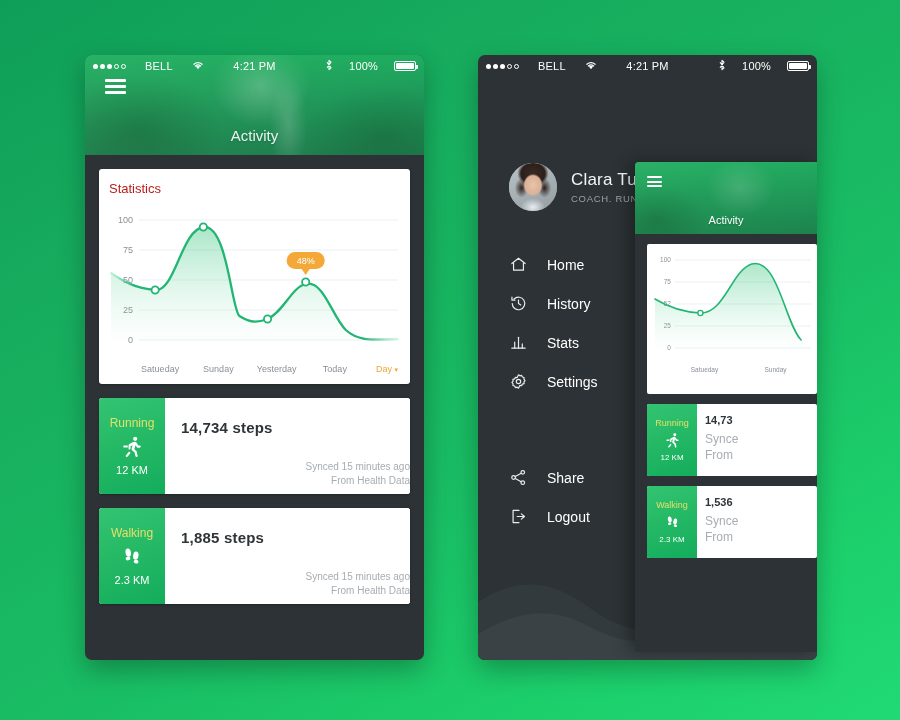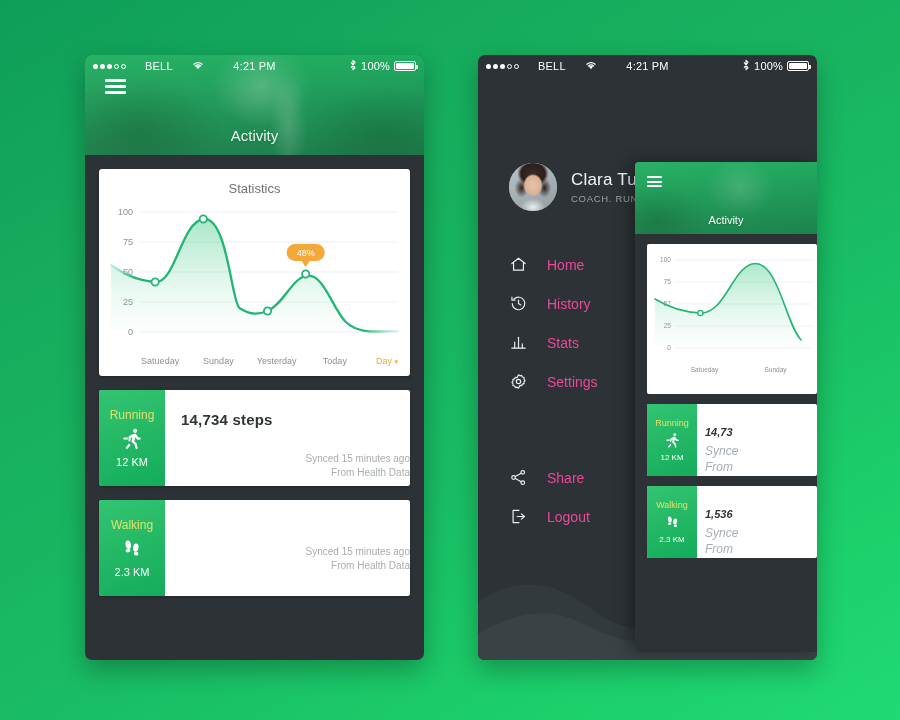--- a/index.html
+++ b/index.html
@@ -47,21 +47,21 @@
   .sb-left { display: flex; align-items: center; gap: 19px; }
   .dots { display: flex; align-items: center; gap: 2px; }
   .dot { width: 5px; height: 5px; border-radius: 50%; background: #fff; }
   .dot.hollow { background: transparent; border: 1px solid #fff; width: 5px; height: 5px; }
   .sb-carrier { font-size: 11px; }
   .sb-center {
     position: absolute; left: 0; right: 0; text-align: center;
     font-size: 11px; font-weight: normal; pointer-events: none;
   }
   .sb-right {
-    margin-left: auto; display: flex; align-items: center; gap: 4px;
+    margin-left: auto; display: flex; align-items: center; gap: 16px;
     position: relative; z-index: 2;
   }
   .batt {
     width: 22px; height: 10px; border: 1px solid #fff; border-radius: 2px;
     position: relative; padding: 1px;
   }
   .batt::after {
     content:''; position:absolute; right:-3px; top:3px; width:2px; height:4px;
     background:#fff; border-radius:0 1px 1px 0;
   }
@@ -114,21 +114,21 @@
   
   .dash-body { background:#2c3235; padding: 14px 14px 0; height: calc(100% - 122px); }
 
   .card {
     background:#fff; border-radius: 3px; overflow:hidden;
     box-shadow: 0 1px 3px rgba(0,0,0,.25);
   }
 
   
   .chart-card { padding: 12px 10px 10px; }
-  .chart-title { text-align:center; font-size:13px; color:#737373; margin-bottom: 8px; }
+  .chart-title { font-size:13px; color:#b91c1c; margin-bottom: 16px; }
   .chart-wrap { position: relative; height: 148px; }
   .chart-wrap svg { display:block; width:100%; height:100%; }
   .xlabels {
     display:flex; margin-top:4px; padding-left:22px; padding-right:2px;
     font-size:9px; color:#8a9097;
   }
   .xlabels span { flex:1; text-align:center; }
   .xlabels span.day-sel { color:#f0a53a; flex:0 0 34px; text-align:right; cursor:pointer; }
   .caret { font-size:7px; }
 
@@ -174,21 +174,21 @@
   .p-name { font-size:17px; color:#f2f5f6; letter-spacing:.2px; }
   .p-role { font-size:9.5px; color:#9aa1a6; letter-spacing:.7px; margin-top:3px; }
 
   .menu-list { padding: 34px 0 0 31px; position:relative; z-index:2; }
   .menu-item {
     display:flex; align-items:center; gap:19px; height:39px; cursor:pointer;
   }
   .menu-item.gap { margin-top: 57px; }
   .mi-icon { width:19px; height:19px; flex:0 0 19px; display:flex; align-items:center; justify-content:center; }
   .mi-icon svg { display:block; }
-  .mi-label { font-size:14px; color:#ec4899; }
+  .mi-label { font-size:14px; color:#ffffff; }
 
   
   .preview {
     position:absolute; right:0; top:85px; width:182px; height:490px;
     background:#2c3235; border-radius:4px 0 0 4px; overflow:hidden;
     box-shadow: -6px 0 16px rgba(0,0,0,.32); z-index:5;
   }
   .pv-hero { position:relative; height:72px; overflow:hidden; }
   .pv-photo {
     position:absolute; inset:0;
@@ -215,21 +215,21 @@
     display:flex; margin-top:10px; height:72px; background:#fff; border-radius:2px; overflow:hidden;
   }
   .pv-act-left {
     width:50px; flex:0 0 50px;
     background: linear-gradient(160deg, #33c472 0%, #25b966 45%, #13ad5c 100%);
     color:#fff; display:flex; flex-direction:column; align-items:center; justify-content:center; gap:3px;
   }
   .pv-kind { font-size:9px; color:#e3e06a; }
   .pv-icon { height:19px; display:flex; align-items:center; }
   .pv-dist { font-size:8px; }
-  .pv-act-right { flex:1; padding:22px 0 0 8px;font-style:italic; }
+  .pv-act-right { flex:1; padding:10px 0 0 8px; }
   .pv-steps { font-size:11px; color:#2f3437; font-weight:bold; }
   .pv-meta { margin-top:5px; font-size:12px; color:#a7adb2; line-height:1.35; }
 </style>
 </head>
 <body>
 
 <div id="stage">
 
   <div class="phone" id="phone-dashboard">
     <div class="phone-inner">
@@ -377,20 +377,21 @@
               <svg width="24" height="24" viewBox="0 0 24 24" fill="#fff">
                 <ellipse cx="8.2" cy="7.6" rx="2.7" ry="4.2" transform="rotate(-10 8.2 7.6)"></ellipse>
                 <ellipse cx="8.0" cy="13.6" rx="2.4" ry="1.8" transform="rotate(-10 8.0 13.6)"></ellipse>
                 <ellipse cx="15.8" cy="10.6" rx="2.7" ry="4.2" transform="rotate(8 15.8 10.6)"></ellipse>
                 <ellipse cx="16.1" cy="16.6" rx="2.4" ry="1.8" transform="rotate(8 16.1 16.6)"></ellipse>
               </svg>
             </div>
             <div class="act-dist">2.3 KM</div>
           </div>
           <div class="act-right">
+            <div class="act-steps">1,885 steps</div>
             <div class="act-meta">
               <div>Synced 15 minutes ago</div>
               <div>From Health Data</div>
             </div>
           </div>
         </div>
 
       </div>
     </div>
   </div>

